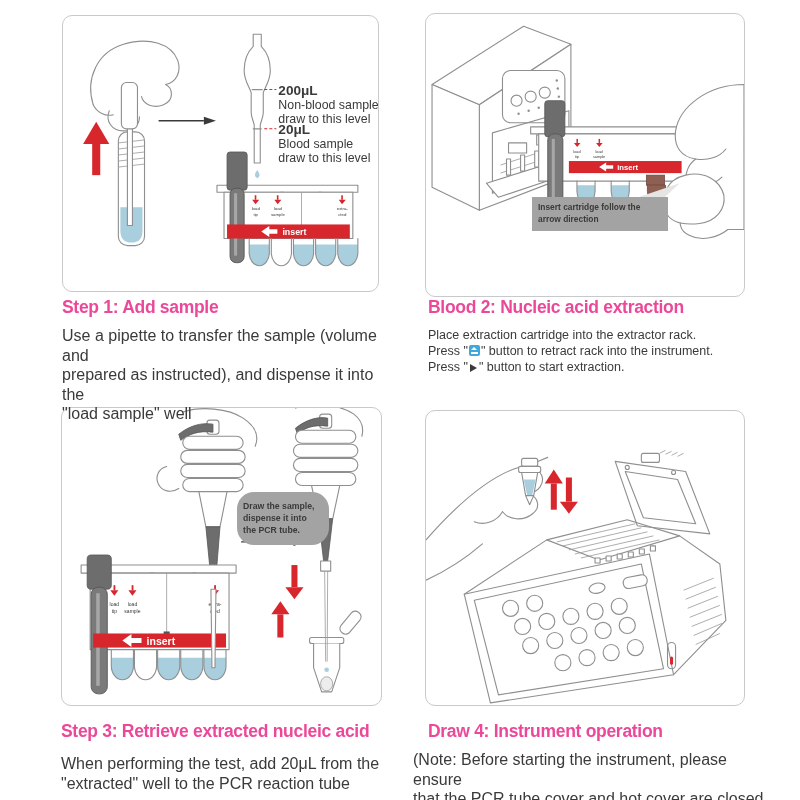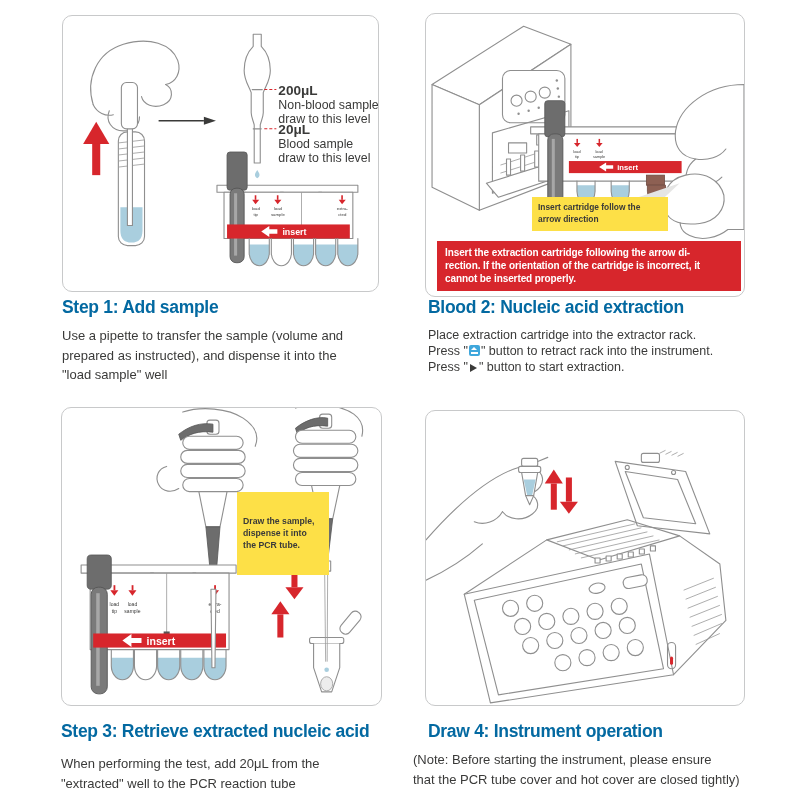--- a/index.html
+++ b/index.html
@@ -9,24 +9,24 @@
   .panel svg{position:absolute;left:0;top:0;width:100%;height:100%;}
   .ln{fill:none;stroke:#8f8f8f;stroke-width:1.1;stroke-linecap:round;stroke-linejoin:round;}
   .lnf{fill:#fff;stroke:#8f8f8f;stroke-width:1.1;stroke-linecap:round;stroke-linejoin:round;}
   .thin{fill:none;stroke:#9a9a9a;stroke-width:0.8;}
   .dk{fill:#6d6d6d;stroke:#575757;stroke-width:0.8;}
   .tube-body{fill:#7a7a7a;stroke:#575757;stroke-width:0.9;}
   .stripe{fill:#a7a7a7;}
   .red{fill:#d7262c;}
   .blu{fill:#a9cede;}
   .brown{fill:#8d6053;stroke:#6f4a40;stroke-width:0.8;}
-  .heading{position:absolute;font-size:17.5px;font-weight:700;color:#0369a1;letter-spacing:-0.3px;white-space:nowrap;}
-  .bodytext{position:absolute;font-size:13px;line-height:19.5px;color:#3a3a39;white-space:pre-line;}
+  .heading{position:absolute;font-size:17.5px;font-weight:700;color:#ec4899;letter-spacing:-0.3px;white-space:nowrap;}
+  .bodytext{position:absolute;font-size:16px;line-height:19.5px;color:#3a3a39;white-space:pre-line;}
   .s2line{font-size:12.5px;line-height:15.8px;white-space:nowrap;}
-  .callout{position:absolute;background:#fde047;color:#3a3a39;font-weight:700;white-space:pre-line;}
+  .callout{position:absolute;background:#a3a3a3;color:#3a3a39;font-weight:700;white-space:pre-line;}
   .warning{position:absolute;background:#d7262c;color:#fff;font-weight:700;
            font-size:10px;line-height:13.2px;padding:5px 8px;white-space:pre-line;letter-spacing:-0.1px;}
   .eject-icon{display:inline-block;width:11px;height:11px;background:#3fa7dc;border-radius:2px;
               position:relative;vertical-align:-1px;margin:0 1px;}
   .eject-icon::before{content:"";position:absolute;left:2.4px;top:2px;width:0;height:0;
               border-left:3.2px solid transparent;border-right:3.2px solid transparent;border-bottom:3.6px solid #fff;}
   .eject-icon::after{content:"";position:absolute;left:2.4px;top:7.2px;width:6.4px;height:1.8px;background:#fff;}
   .play-icon{display:inline-block;width:0;height:0;border-top:4px solid transparent;border-bottom:4px solid transparent;
              border-left:7px solid #3a3a39;margin:0 2px;vertical-align:-1px;}
   svg text{font-family:"Liberation Sans","DejaVu Sans",sans-serif;fill:#3a3a39;}
@@ -196,23 +196,20 @@
       <path class="lnf" d="M316,70 C280,70 252,92 248,116 C246,132 254,142 268,144 C260,150 256,160 260,170 C250,178 248,190 256,198 C250,206 252,216 262,220 C274,226 290,222 300,214 L316,214 Z"></path>
       <path class="ln" d="M268,144 C280,146 292,142 298,134"></path>
       <path class="ln" d="M260,170 C272,174 286,170 294,162"></path>
       <path class="lnf" d="M238,196 C232,180 240,164 258,160 C276,156 292,164 296,180 C298,194 288,206 272,208 C254,210 242,206 238,196 Z"></path>
     </g>
 
     <polygon points="205,184 235,184 252,168" fill="#e5e5e4"></polygon>
   </svg>
   <div class="callout" style="left:106px;top:183px;width:124px;padding:5px 6px;font-size:8.4px;line-height:1.4;">Insert cartridge follow the
 arrow direction</div>
-  <div class="warning" style="left:11px;top:227px;width:288px;">Insert the extraction cartridge following the arrow di-
-rection. If the orientation of the cartridge is incorrect, it
-cannot be inserted properly.</div>
 </div>
 
 <div class="panel" style="left:61px;top:407px;width:319px;height:297px;">
   <svg viewBox="0 0 317 295">
 
     <g>
       <path class="ln" d="M120,4 C138,-2 165,0 180,10 C192,18 196,28 192,38"></path>
       <path class="ln" d="M104,58 C96,60 92,68 96,76 C100,84 110,84 116,80"></path>
       <rect class="lnf" x="144" y="12" width="12" height="14" rx="3"></rect>
       <path class="dk" d="M116,26 C126,18 138,14 150,16 L150,24 C136,22 126,26 118,32 Z"></path>
@@ -300,21 +297,21 @@
       <circle cx="263" cy="260" r="2.3" class="blu"></circle>
       <line class="thin" x1="261" y1="162" x2="262" y2="252"></line>
       <line class="thin" x1="264" y1="162" x2="263.5" y2="252"></line>
     </g>
 
     <g>
       <rect class="red" x="228" y="156" width="6" height="22"></rect>
       <polygon class="red" points="231,190 222,178 240,178"></polygon>
     </g>
   </svg>
-  <div class="callout" style="left:175px;top:84px;width:80px;padding:23px 6px;font-size:8.7px;line-height:1.4;">Draw the sample,
+  <div class="callout" style="left:175px;top:84px;width:80px;padding:8px 6px;font-size:8.7px;line-height:1.4;border-radius:17px;">Draw the sample,
 dispense it into
 the PCR tube.</div>
 </div>
 
 <div class="panel" style="left:425px;top:410px;width:318px;height:294px;">
   <svg viewBox="0 0 316 292">
 
     <g>
       <path class="ln" d="M0,128 C28,96 56,70 86,58 C100,52 112,56 115,64 C118,72 112,80 102,82"></path>
       <path class="ln" d="M102,82 C112,86 114,96 106,102 C96,110 82,108 76,100"></path>

